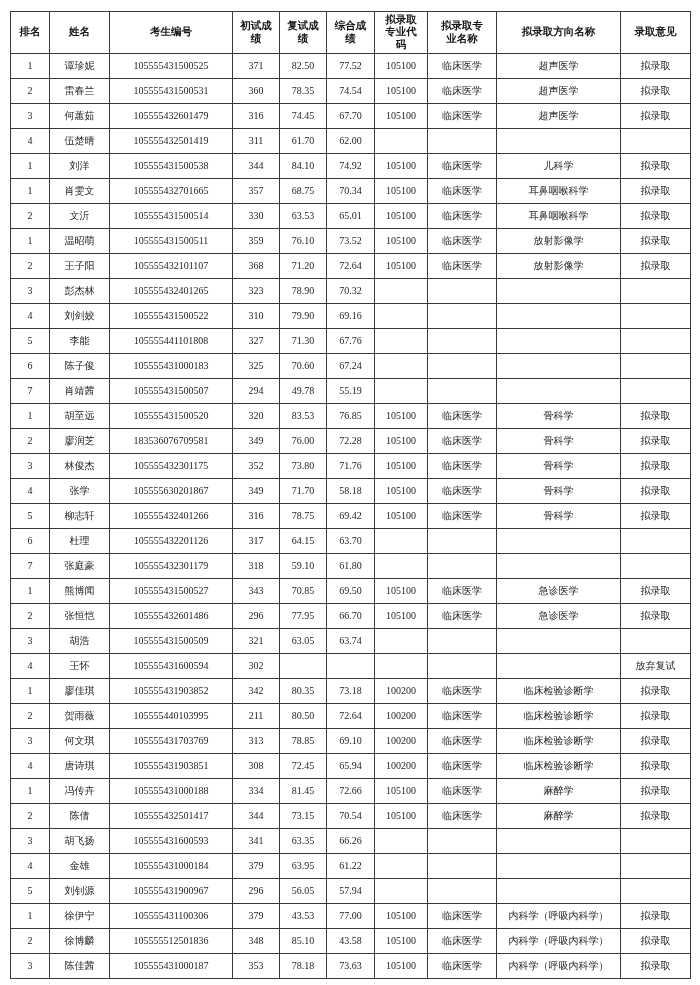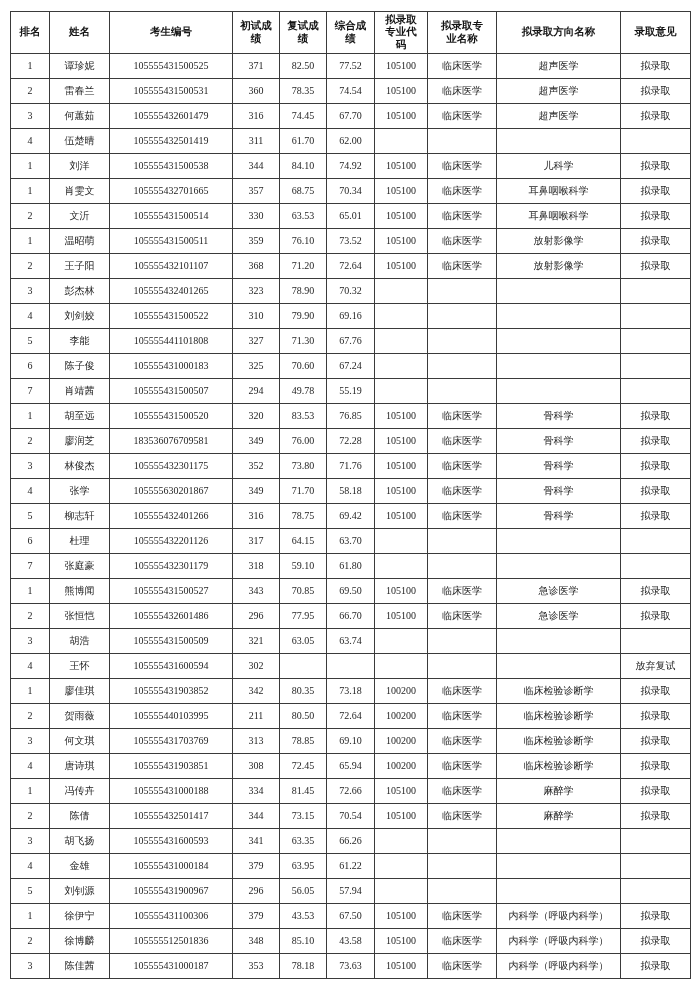--- a/index.html
+++ b/index.html
@@ -506,21 +506,21 @@
           <td></td>
           <td></td>
           <td></td>
         </tr>
         <tr>
           <td>1</td>
           <td>徐伊宁</td>
           <td>105555431100306</td>
           <td>379</td>
           <td>43.53</td>
-          <td>67.50</td>
+          <td>77.00</td>
           <td>105100</td>
           <td>临床医学</td>
           <td>内科学（呼吸内科学）</td>
           <td>拟录取</td>
         </tr>
         <tr>
           <td>2</td>
           <td>徐博麟</td>
           <td>105555512501836</td>
           <td>348</td>

